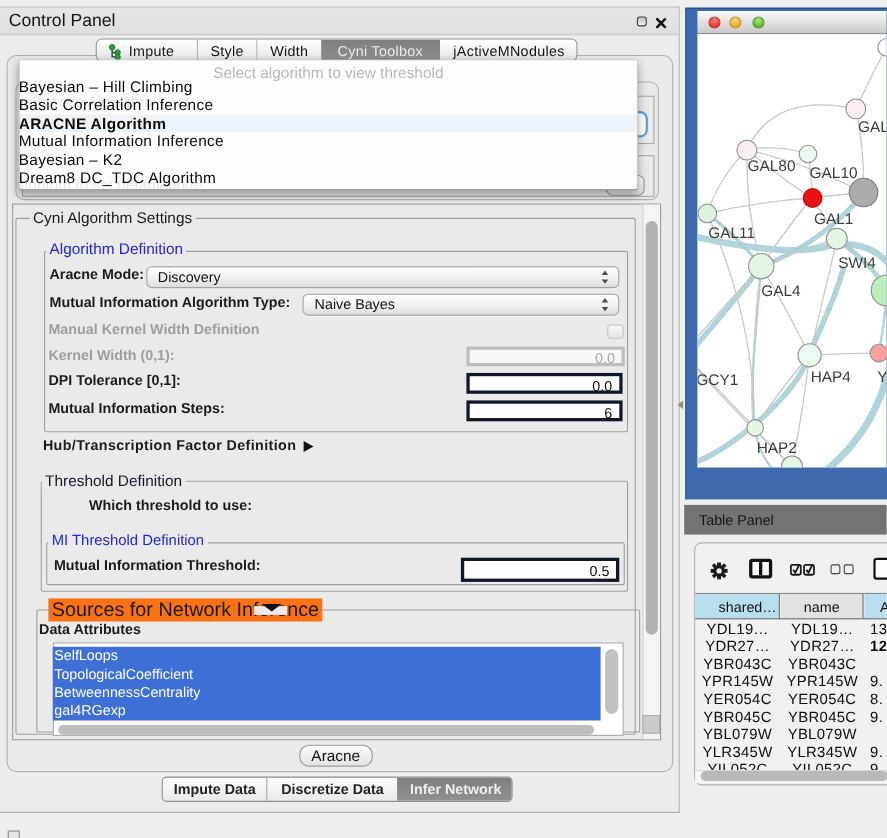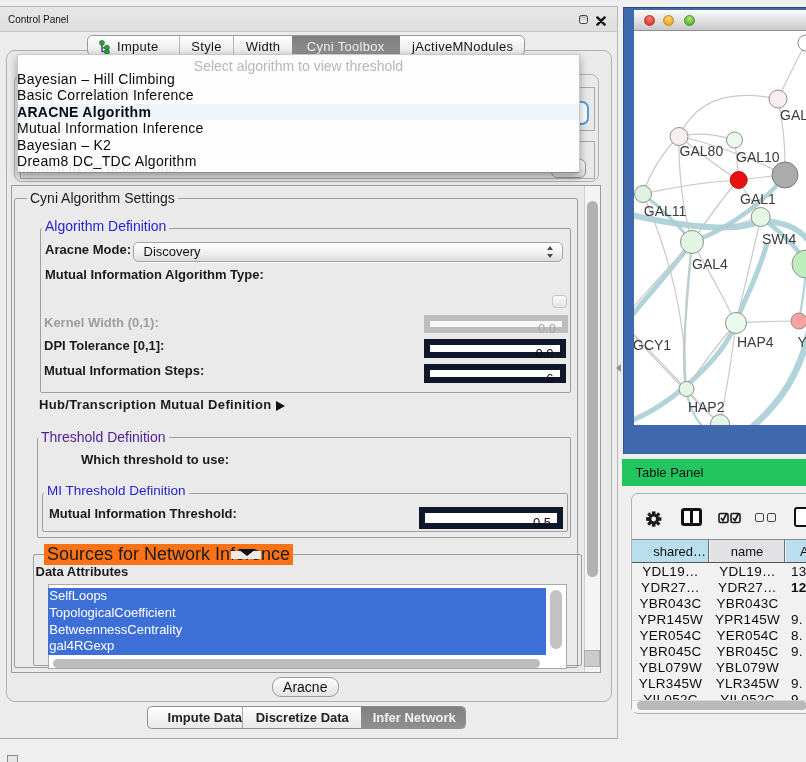--- a/index.html
+++ b/index.html
@@ -12,34 +12,34 @@
 .combo { position:absolute; border:1px solid #a3a3a3; border-radius:5px;
   background:linear-gradient(#ffffff,#efefef 60%,#dcdcdc); font-size:13px; color:#111;
   padding-left:10px; white-space:nowrap; box-shadow:0 1px 0 rgba(255,255,255,.7); }
 .combo .arr { position:absolute; right:7px; top:0; bottom:0; width:9px; }
 .combo .arr:before { content:""; position:absolute; left:1px; top:3px; width:0; height:0;
   border-left:3.5px solid transparent; border-right:3.5px solid transparent;
   border-bottom:4.5px solid #4a4a4a; }
 .combo .arr:after { content:""; position:absolute; left:1px; bottom:3px; width:0; height:0;
   border-left:3.5px solid transparent; border-right:3.5px solid transparent;
   border-top:4.5px solid #4a4a4a; }
-.field { position:absolute; background:#fff; border:6px solid #0f172a;
+.field { position:absolute; background:#fff; border:3px solid #0f172a;
   font-size:13px; color:#0c0c0c; text-align:right; padding-right:6px; }
 .gbox { position:absolute; border:1px solid #9e9e9e; border-radius:2px; }
 .gtitle { position:absolute; font-size:14px; background:#eaeaea; padding:0 3px; white-space:nowrap; }
 </style>
 </head>
 <body>
 
 <div class="abs" id="win-left" style="left:-1px; top:6px; width:619px; height:733px;
   background:#ececec; border:1px solid #b7b7b7; border-bottom-color:#a8a8a8;">
 
   <div class="abs" style="left:0; top:0; width:100%; height:25px;
     background:linear-gradient(#e6e6e6,#dedede); border-bottom:1px solid #c6c6c6;">
-    <div class="abs" style="left:8px; top:0; line-height:25px; font-size:10px; color:#141414;">Control Panel</div>
+    <div class="abs" style="left:8px; top:0; line-height:25px; font-size:16px; color:#141414;">Control Panel</div>
     <div class="abs" style="left:579px; top:8px; width:9px; height:9px; border:1.5px solid #3c3c3c; border-radius:2.5px; background:linear-gradient(#bdbdbd,#f5f5f5);"></div>
     <svg class="abs" style="left:595.5px; top:8.5px;" width="10" height="10" viewBox="0 0 10 10">
         <path d="M1.4 1.4 L8.6 8.6 M8.6 1.4 L1.4 8.6" stroke="#141414" stroke-width="2.4" stroke-linecap="round"></path>
       </svg>
   </div>
 
   <div class="abs" style="left:6px; top:43px; width:606px; height:652px;
     border:1px solid #b0b0b0; border-radius:9px; background:#eaeaea;"></div>
 
   <div class="abs" style="left:87px; top:28px; width:438px; height:21px;
@@ -75,37 +75,39 @@
   <div class="gbox" style="left:14px; top:191px; width:564px; height:470px;"></div>
   <div class="gtitle" style="left:27px; top:183px; color:#1b1b1b;">Cyni Algorithm Settings</div>
 
   <div class="gbox" style="left:40px; top:221px; width:531px; height:165px;"></div>
   <div class="gtitle" style="left:42px; top:211px; color:#2525cf;">Algorithm Definition</div>
 
   <div class="lbl" style="left:45px; top:235px;">Aracne Mode:</div>
   <div class="combo" style="left:132.5px; top:235px; width:430.5px; height:20px; line-height:18px;">Discovery<span class="arr"></span></div>
 
   <div class="lbl" style="left:45px; top:260px;">Mutual Information Algorithm Type:</div>
-
+  <div class="combo" style="left:275px; top:260px; width:288px; height:20px; line-height:18px;">Naive Bayes<span class="arr"></span></div>
+
+  <div class="lbl dis" style="left:44px; top:285px;">Manual Kernel Width Definition</div>
   <div class="abs" style="left:552px; top:287.5px; width:14.5px; height:13.5px; border:1px solid #c3c3c3; border-radius:3.5px; background:linear-gradient(#fafafa,#e4e4e4);"></div>
 
   <div class="lbl dis" style="left:44px; top:308px;">Kernel Width (0,1):</div>
   <div class="field" style="left:423.5px; top:308px; width:144.5px; height:18px; line-height:16px; border-color:#bdbdbd; background:#f7f7f7; color:#a6a6a6;">0.0</div>
 
   <div class="lbl" style="left:44px; top:330.5px;">DPI Tolerance [0,1]:</div>
   <div class="field" style="left:423.5px; top:331.5px; width:142px; height:19px; line-height:17px;">0.0</div>
 
   <div class="lbl" style="left:44px; top:356px;">Mutual Information Steps:</div>
   <div class="field" style="left:423.5px; top:356.5px; width:142px; height:19px; line-height:17px;">6</div>
 
-  <div class="lbl" style="left:39px; top:390px; letter-spacing:0.35px;">Hub/Transcription Mutual Definition</div>
+  <div class="lbl" style="left:39px; top:390px; letter-spacing:0.35px;">Hub/Transcription Factor Definition</div>
   <div class="abs" style="left:276px; top:394px; width:0; height:0; border-left:9px solid #111; border-top:5.5px solid transparent; border-bottom:5.5px solid transparent;"></div>
 
   <div class="gbox" style="left:37px; top:430px; width:534px; height:101px;"></div>
-  <div class="gtitle" style="left:38px; top:421.5px; color:#4c1d95;">Threshold Definition</div>
+  <div class="gtitle" style="left:38px; top:421.5px; color:#0f172a;">Threshold Definition</div>
 
   <div class="lbl" style="left:81px; top:444.5px;">Which threshold to use:</div>
 
   <div class="gbox" style="left:42px; top:486px; width:526px; height:39px;"></div>
   <div class="gtitle" style="left:44px; top:476px; color:#2525cf; font-size:13.5px;">MI Threshold Definition</div>
 
   <div class="lbl" style="left:49px; top:498.5px;">Mutual Information Threshold:</div>
   <div class="field" style="left:418.5px; top:500px; width:144.5px; height:22px; line-height:20px;">0.5</div>
 
   <div class="gbox" style="left:32.5px; top:547px; width:549px; height:112px;"></div>
@@ -120,21 +122,21 @@
     SelfLoops<br>TopologicalCoefficient<br>BetweennessCentrality<br>gal4RGexp
   </div>
   <div class="abs" style="left:550px; top:583px; width:12px; height:59px; background:#c2c2c2; border-radius:6px;"></div>
   <div class="abs" style="left:53px; top:651.5px; width:487px; height:9px; background:#bdbdbd; border-radius:5px;"></div>
 
   <div class="abs" style="left:272px; top:670px; width:66.5px; height:20px; border:1px solid #9c9c9c; border-radius:9px;
     background:linear-gradient(#fefefe,#ececec 60%,#e3e3e3); text-align:center; line-height:18px; font-size:14px; color:#121212;">Aracne</div>
 
   <div class="abs" style="left:147.4px; top:699px; width:318.6px; height:22.5px; border:1px solid #8f8f8f; border-radius:4.5px;
     background:linear-gradient(#fdfdfd,#e9e9e9); overflow:hidden; font-size:13px; font-weight:bold;">
-    <div class="abs" style="left:0; top:0; width:93.6px; height:100%; text-align:right; line-height:21px; color:#222;">Impute Data</div>
+    <div class="abs" style="left:0; top:0; width:93.6px; height:100%; text-align:center; line-height:21px; color:#222;">Impute Data</div>
     <div class="abs" style="left:93.6px; top:0; width:119.5px; height:100%; border-left:1px solid #a9a9a9; text-align:center; line-height:21px; color:#222;">Discretize Data</div>
     <div class="abs" style="left:213.1px; top:0; width:105.5px; height:100%; background:linear-gradient(#7f7f7f,#909090); text-align:center; line-height:21px; color:#f0f0f0;">Infer Network</div>
   </div>
 </div>
 
 <div class="abs" style="left:616px; top:364px; width:0; height:0; border-right:5px solid #8f8f8f; border-top:4px solid transparent; border-bottom:4px solid transparent;"></div>
 
 <div class="abs" style="left:623px; top:7px; width:200px; height:447px; background:#3e69ac; border-top:1px solid #2a4a7e; border-left:1px solid #32548c;"></div>
 <div class="abs" style="left:634px; top:10px; width:172px; height:21px;
   background:linear-gradient(#fbfbfb,#c9c9c9); border-bottom:1px solid #8f8f8f;">
@@ -209,21 +211,21 @@
     <text x="128" y="212.5">SWI4</text>
     <text x="58" y="238">GAL4</text>
     <text x="103" y="316">HAP4</text>
     <text x="163.5" y="316">YD</text>
     <text x="-1" y="319">GCY1</text>
     <text x="53.9" y="381">HAP2</text>
   </g>
 </svg>
 </div>
 
-<div class="abs" style="left:622px; top:459px; width:184px; height:27px; background:#22c55e;">
+<div class="abs" style="left:622px; top:459px; width:184px; height:27px; background:#737373;">
   <div class="abs" style="left:13.5px; top:0; line-height:27px; font-size:13px; color:#141414;">Table Panel</div>
 </div>
 
 <div class="abs" style="left:631px; top:492.5px; width:200px; height:221px; border:1px solid #b2b2b2; border-radius:7px; background:#f1f1f1;"></div>
 
 <svg class="abs" style="left:645px; top:510px;" width="18" height="18" viewBox="0 0 18 18">
   <g fill="#1a1a1a">
     <circle cx="8.7" cy="9" r="5.3"></circle>
     <rect x="6.9" y="1.4" width="3.6" height="3.4"></rect>
     <rect x="6.9" y="13.2" width="3.6" height="3.4"></rect>

